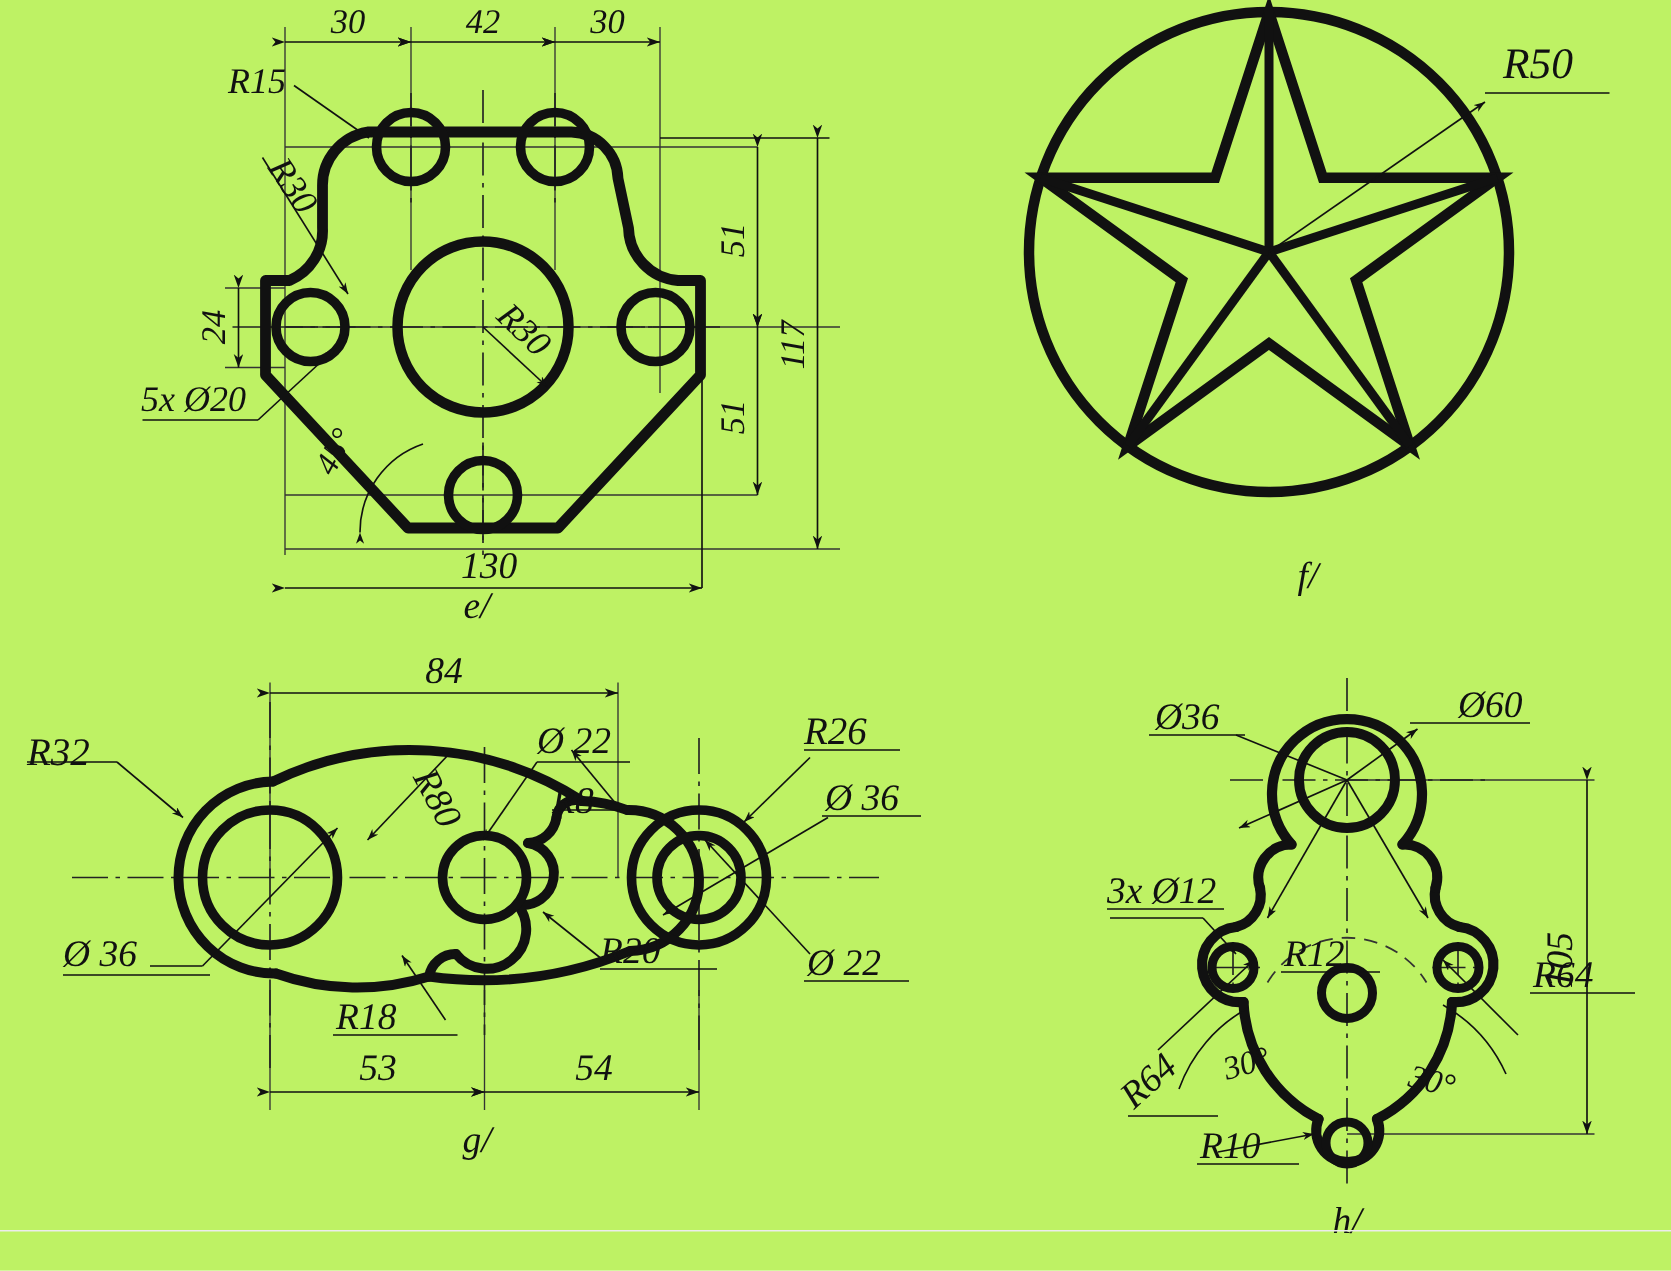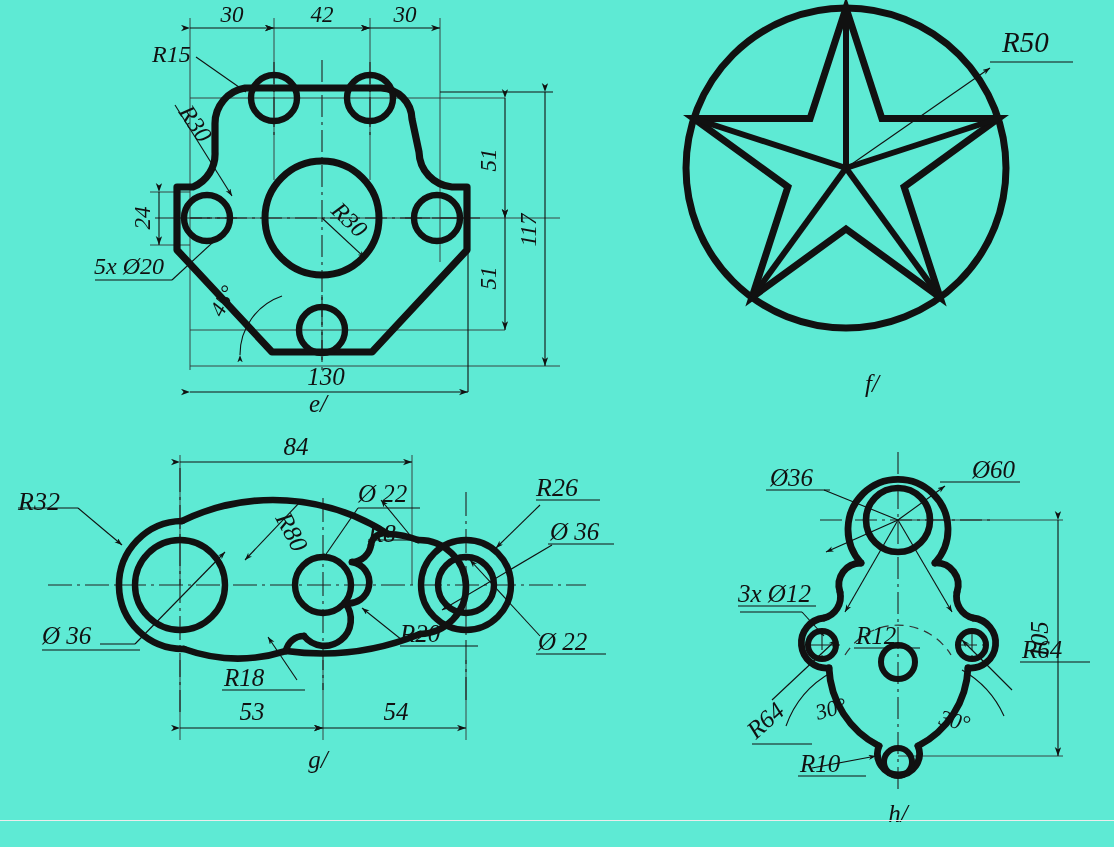--- a/index.html
+++ b/index.html
@@ -1,18 +1,18 @@
 <!DOCTYPE html>
 <html><head>
 <meta charset="utf-8">
 <style>
   html,body{margin:0;padding:0;background:#ffffff;}
   body{width:1114px;height:847px;overflow:hidden;
        font-family:"Liberation Serif",serif;color:#111;}
-  #sheet{position:relative;width:1114px;height:847px;background:#5eead4;}
+  #sheet{position:relative;width:1114px;height:847px;background:#bef264;}
   svg{display:block;}
   .dimtxt{font-family:"Liberation Serif",serif;font-style:italic;fill:#111;}
   .partlbl{font-family:"Liberation Serif",serif;font-style:italic;fill:#111;}
   .bottomrule{position:absolute;left:0;top:820px;width:1114px;height:1px;
               background:#ececec;}
 </style>
 </head>
 <body>
 
 <div id="sheet">

